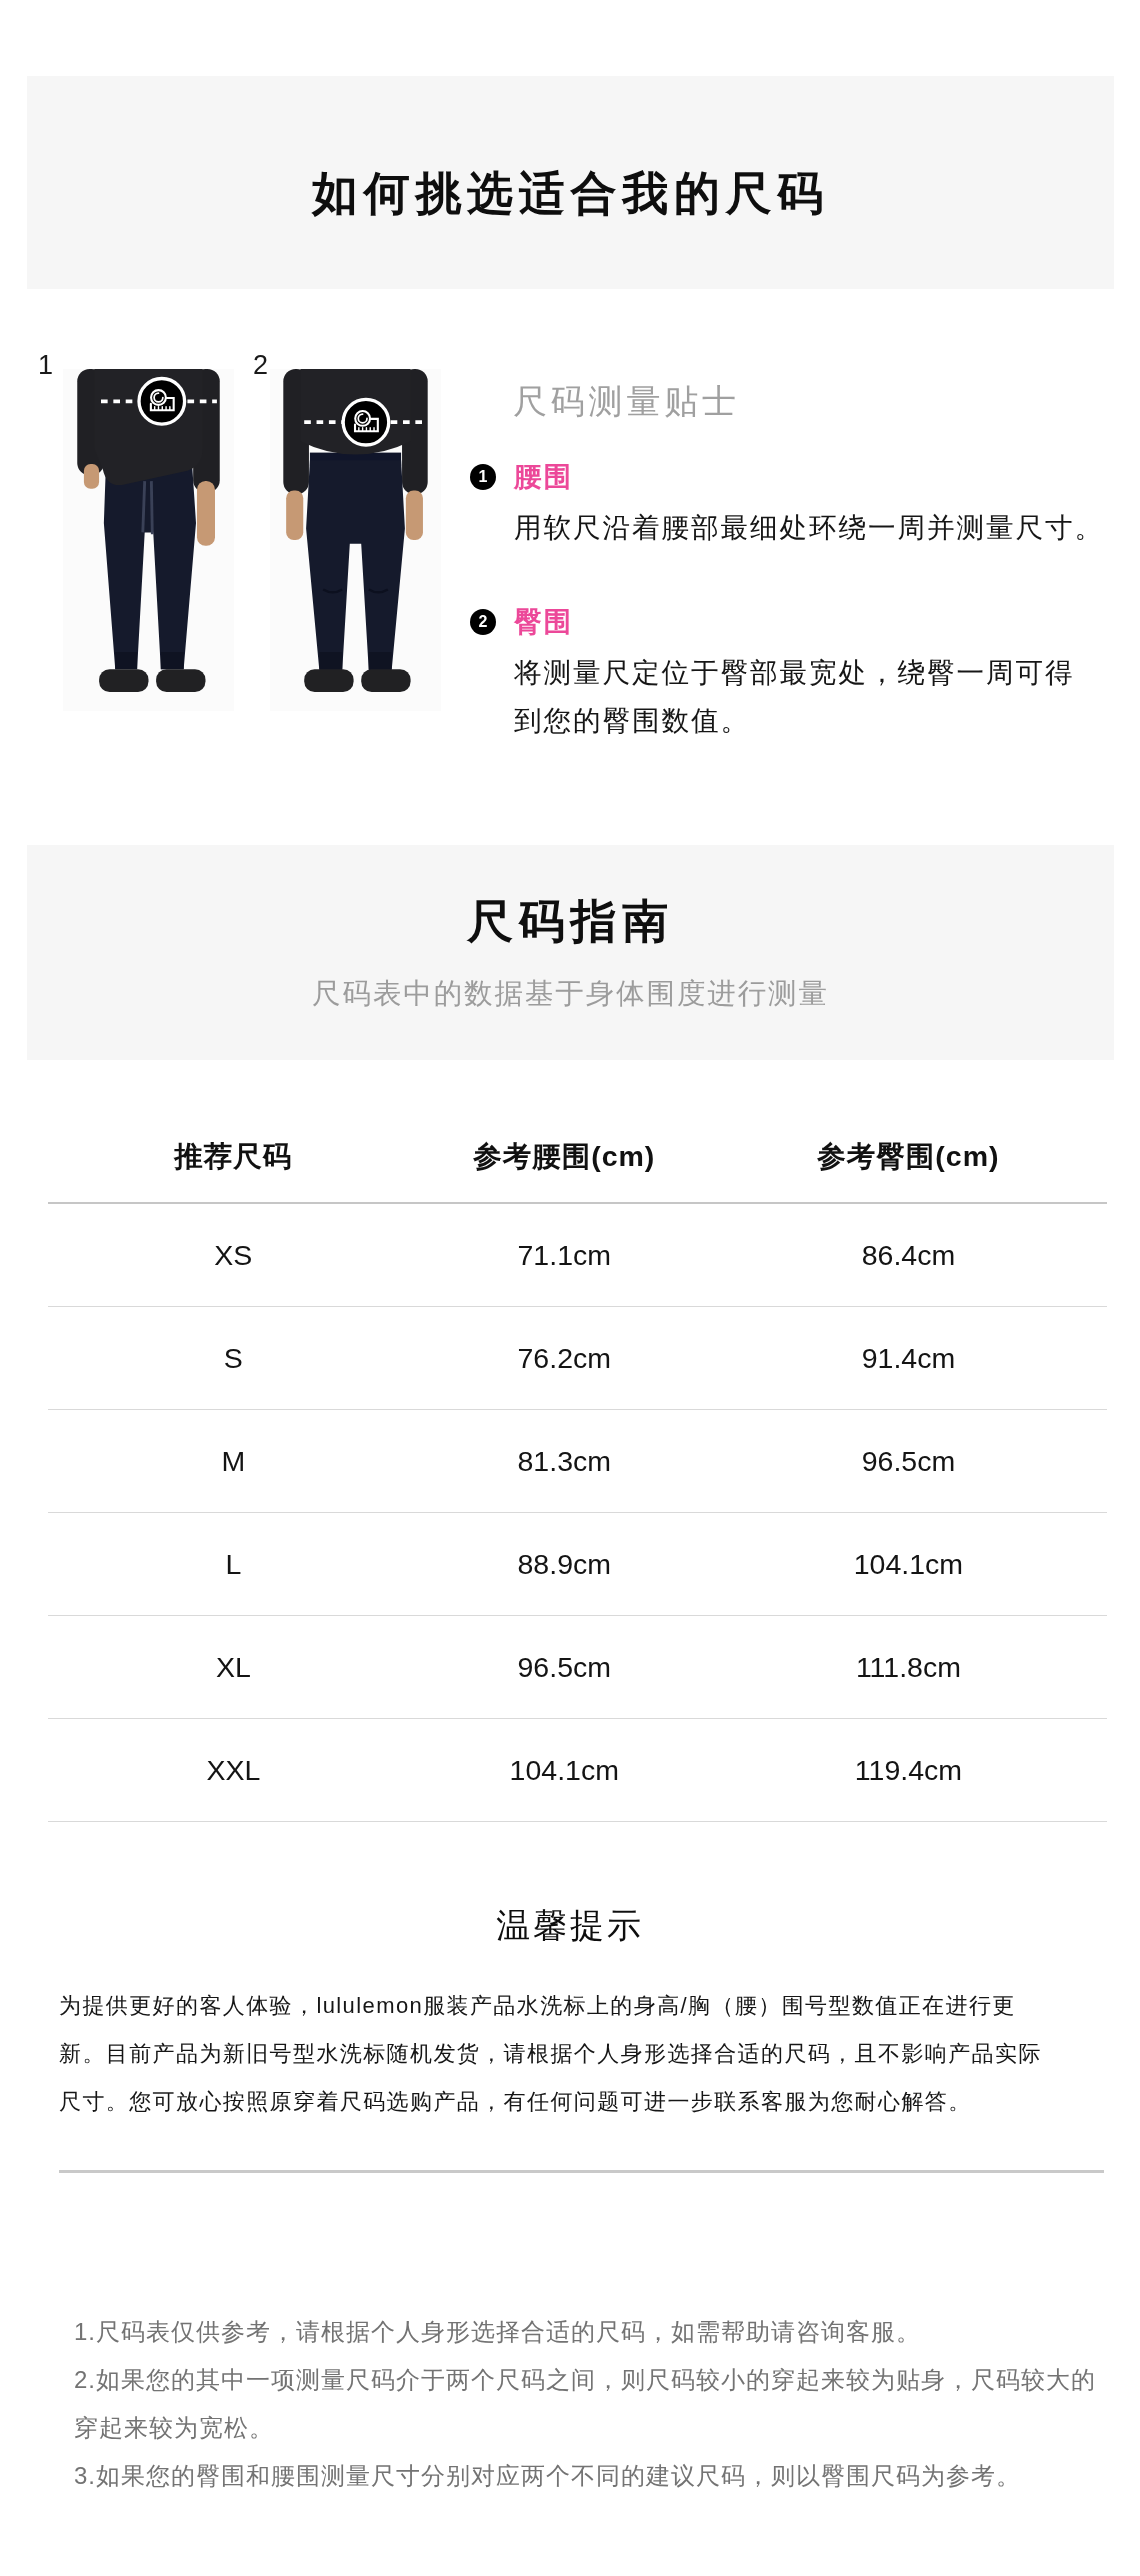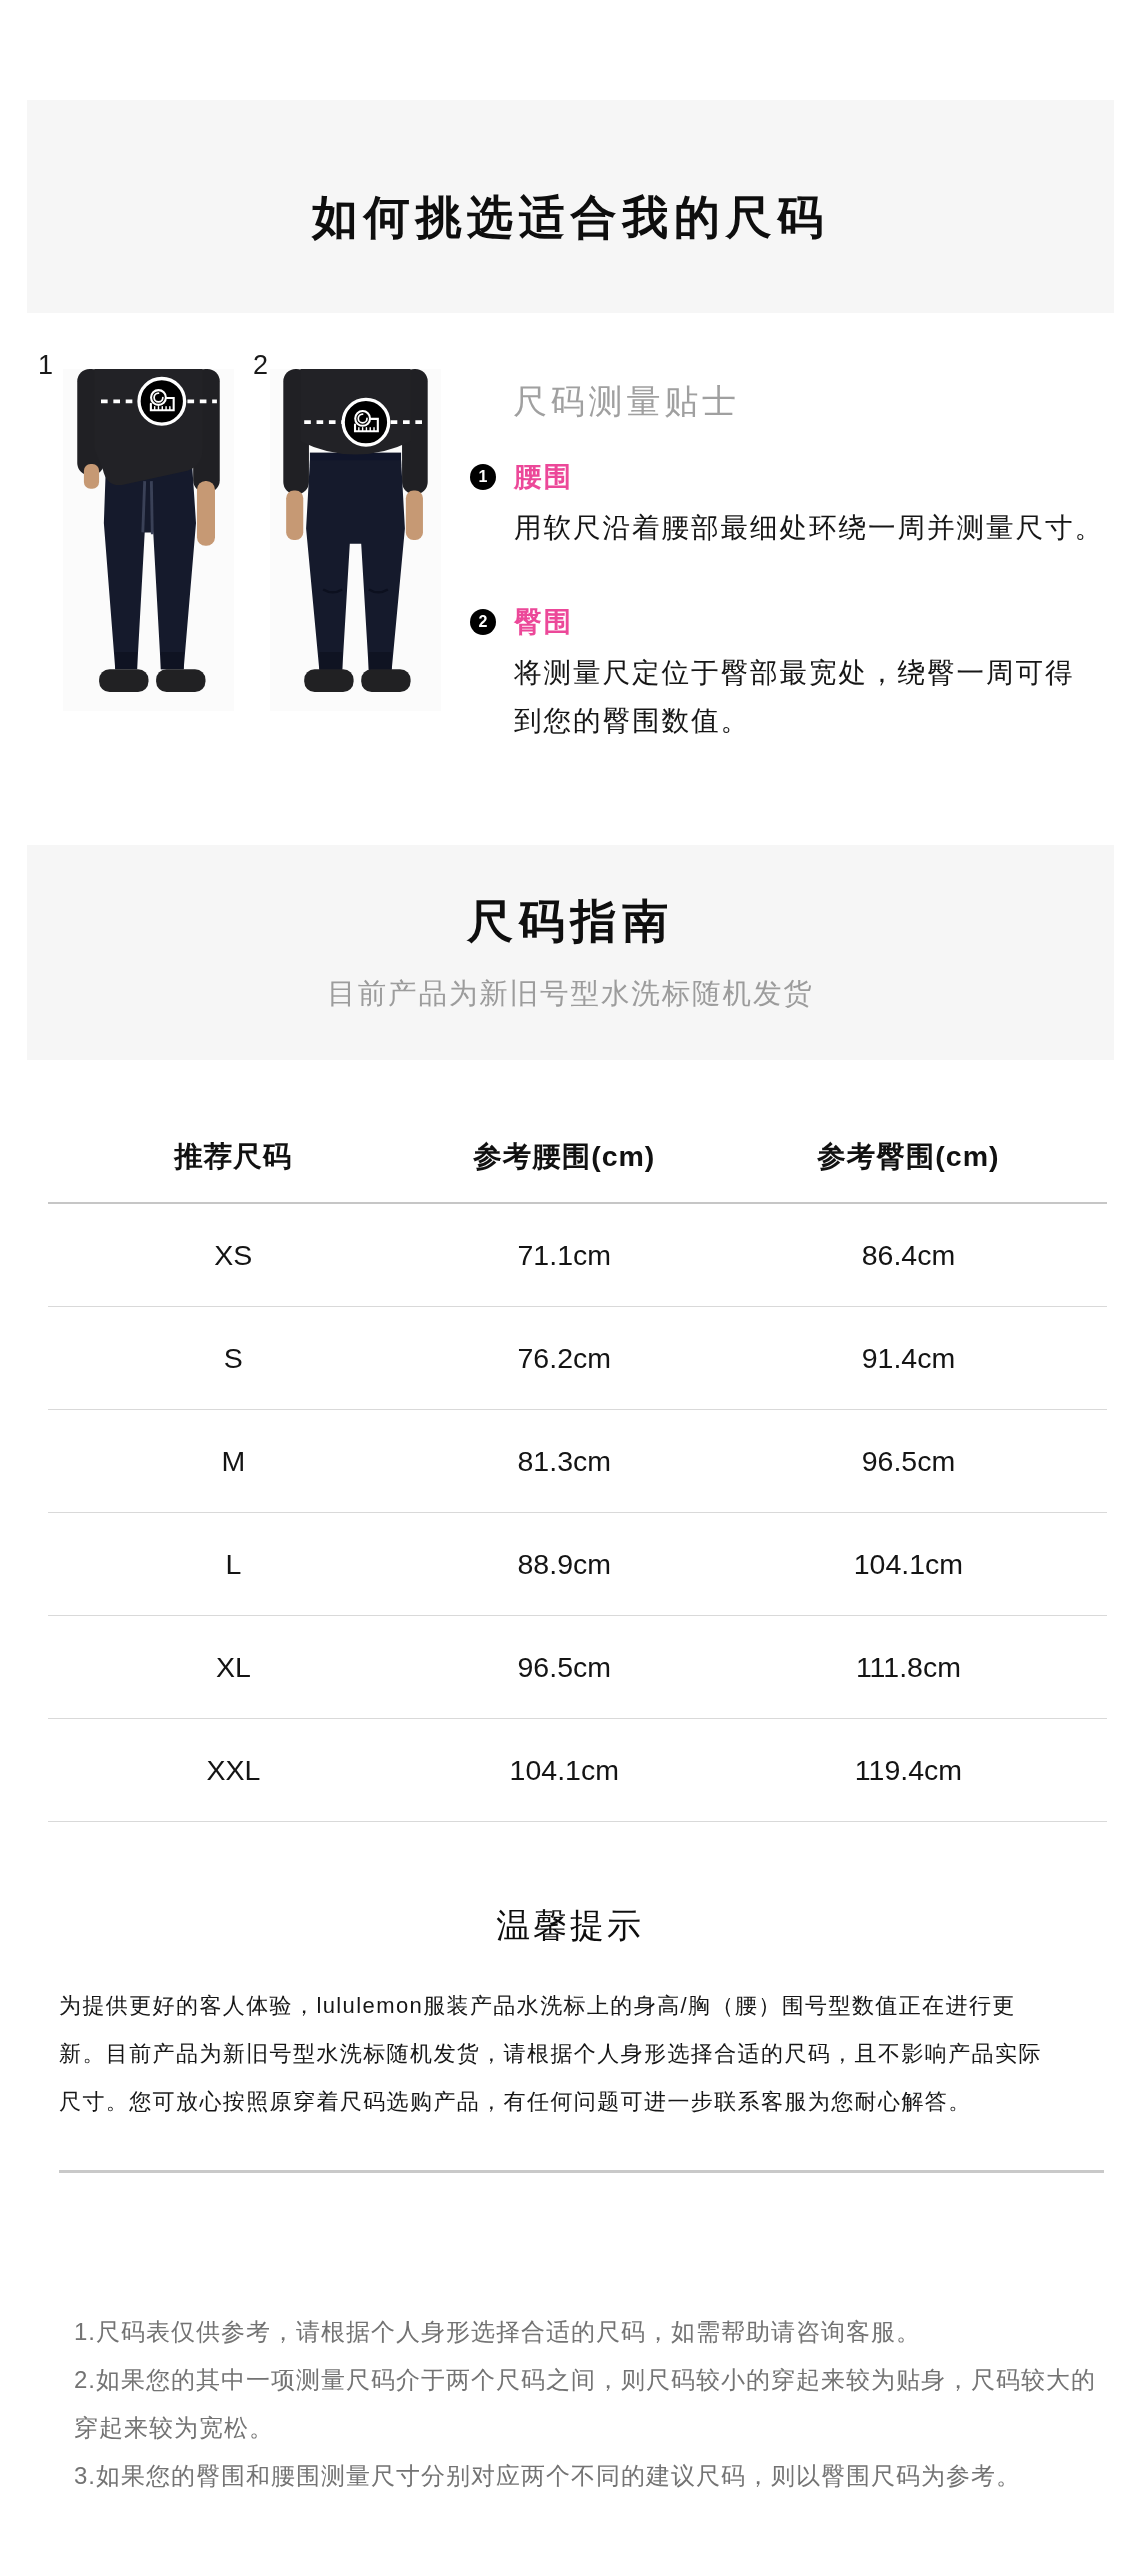--- a/index.html
+++ b/index.html
@@ -1,21 +1,21 @@
 <!DOCTYPE html>
 <html style="font-size:15px"><head>
 <meta charset="utf-8">
 <style>
   html,body{margin:0;padding:0;background:#ffffff;}
   .page{position:relative;width:1140px;height:2576px;background:#ffffff;overflow:hidden;
         font-family:"Liberation Sans","DejaVu Sans",sans-serif;color:#111111;}
 
   
   .band{position:absolute;left:27px;width:1087px;background:#f6f6f6;text-align:center;}
-  .band-1{top:100px;height:213px;}
+  .band-1{top:76px;height:213px;}
   .band-1 h1{margin:0;padding-top:93px;font-size:46px;line-height:49px;font-weight:bold;
              letter-spacing:5.7px;color:#0e0e0e;}
   .band-2{top:845px;height:215px;}
   .band-2 h2{margin:0;padding-top:52px;font-size:46px;line-height:49px;font-weight:bold;
              letter-spacing:5.7px;color:#0e0e0e;}
   .band-2 p{margin:32px 0 0 0;font-size:28.5px;line-height:30px;color:#9c9c9c;letter-spacing:1.9px;}
 
   
   .fig-label{position:absolute;font-size:27px;line-height:27px;color:#1a1a1a;}
   #fig1-label{left:38px;top:352px;}
@@ -138,21 +138,21 @@
       <div class="tip-label">臀围</div>
       <div class="tip-desc">
           <div class="line">将测量尺定位于臀部最宽处，绕臀一周可得</div>
           <div class="line">到您的臀围数值。</div>
         </div>
     </div>
   </div>
 
   <section class="band band-2">
     <h2>尺码指南</h2>
-    <p>目前产品为新旧号型水洗标随机发货</p>
+    <p>尺码表中的数据基于身体围度进行测量</p>
   </section>
 
   <div class="size-table">
     <div class="thead">
       <span>推荐尺码</span>
       <span>参考腰围(cm)</span>
       <span>参考臀围(cm)</span>
     </div>
     <div>
         <div class="trow">

